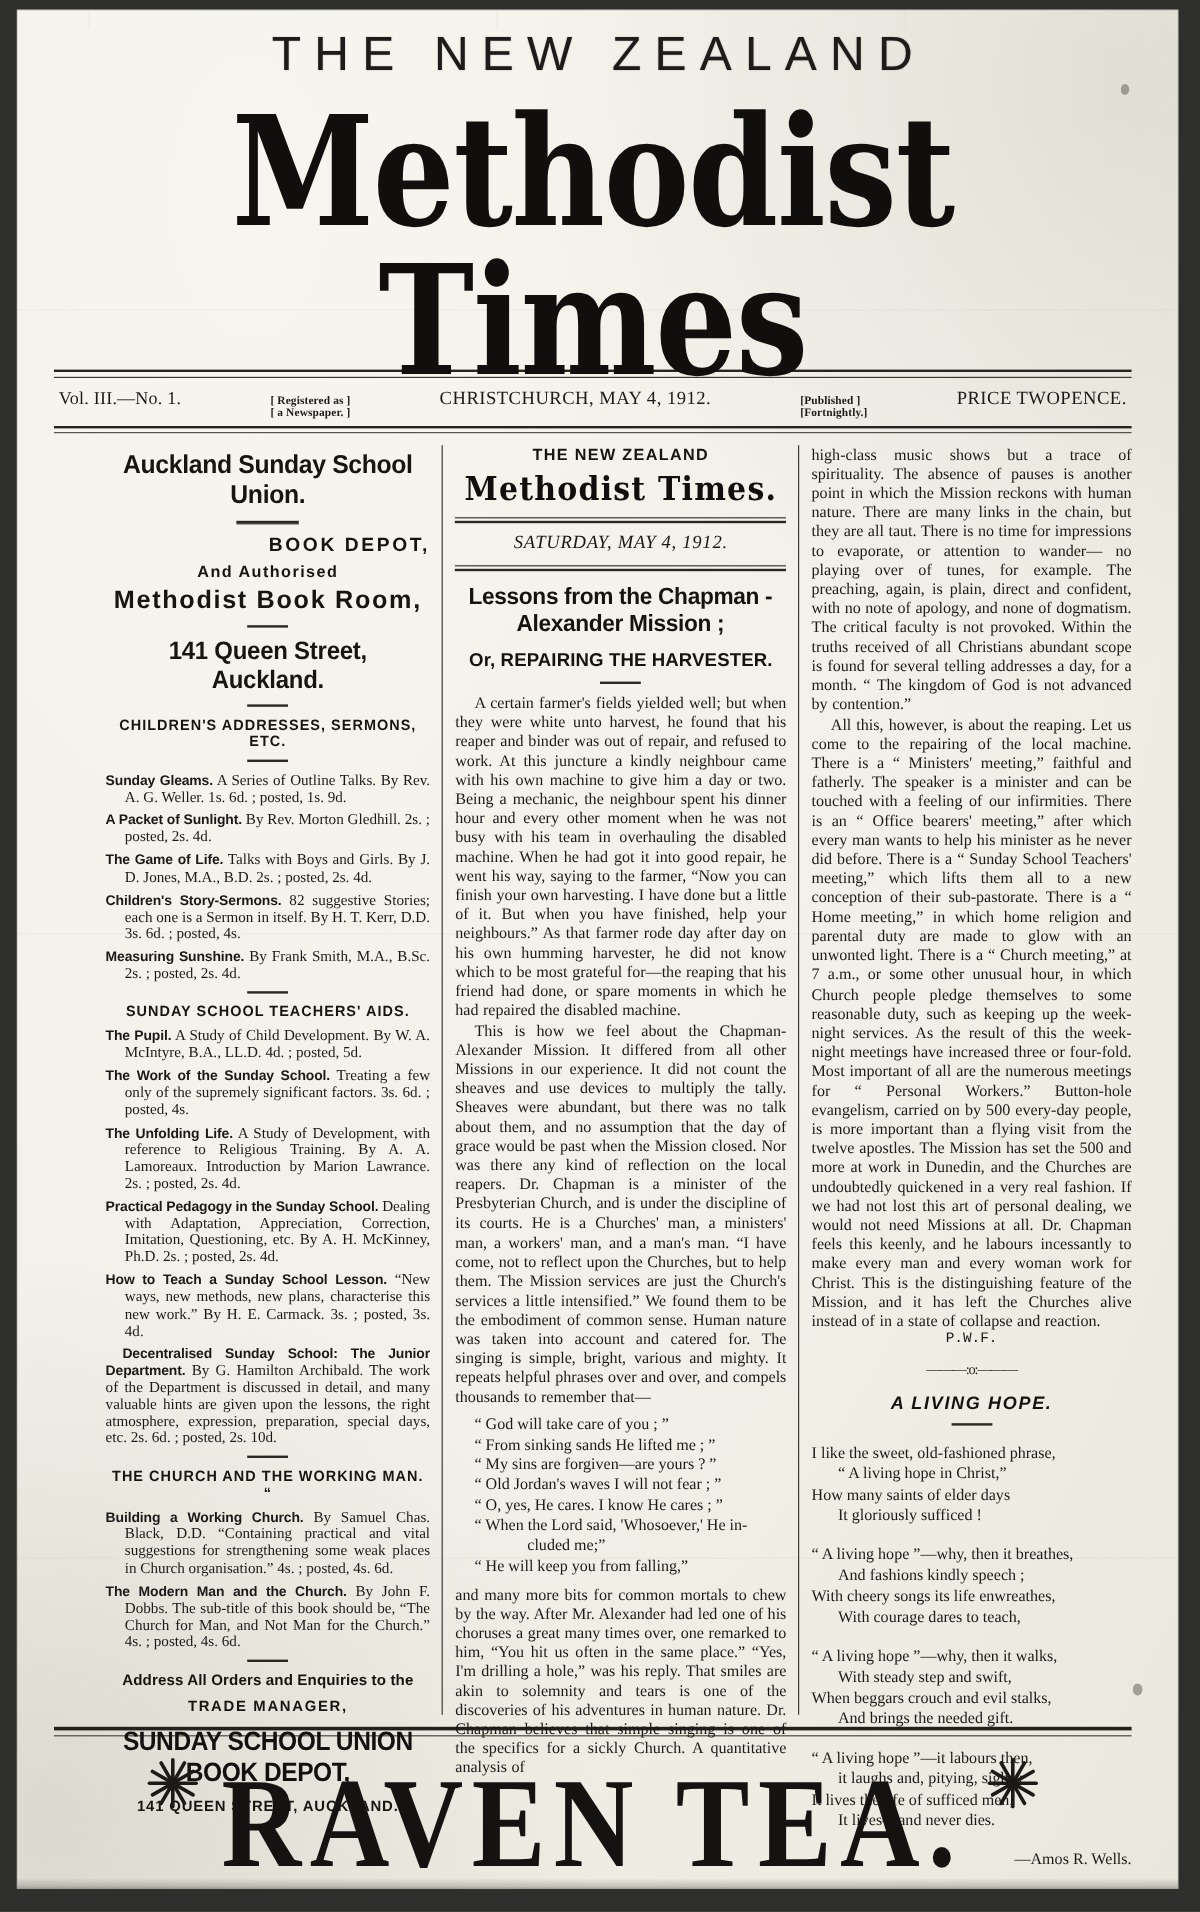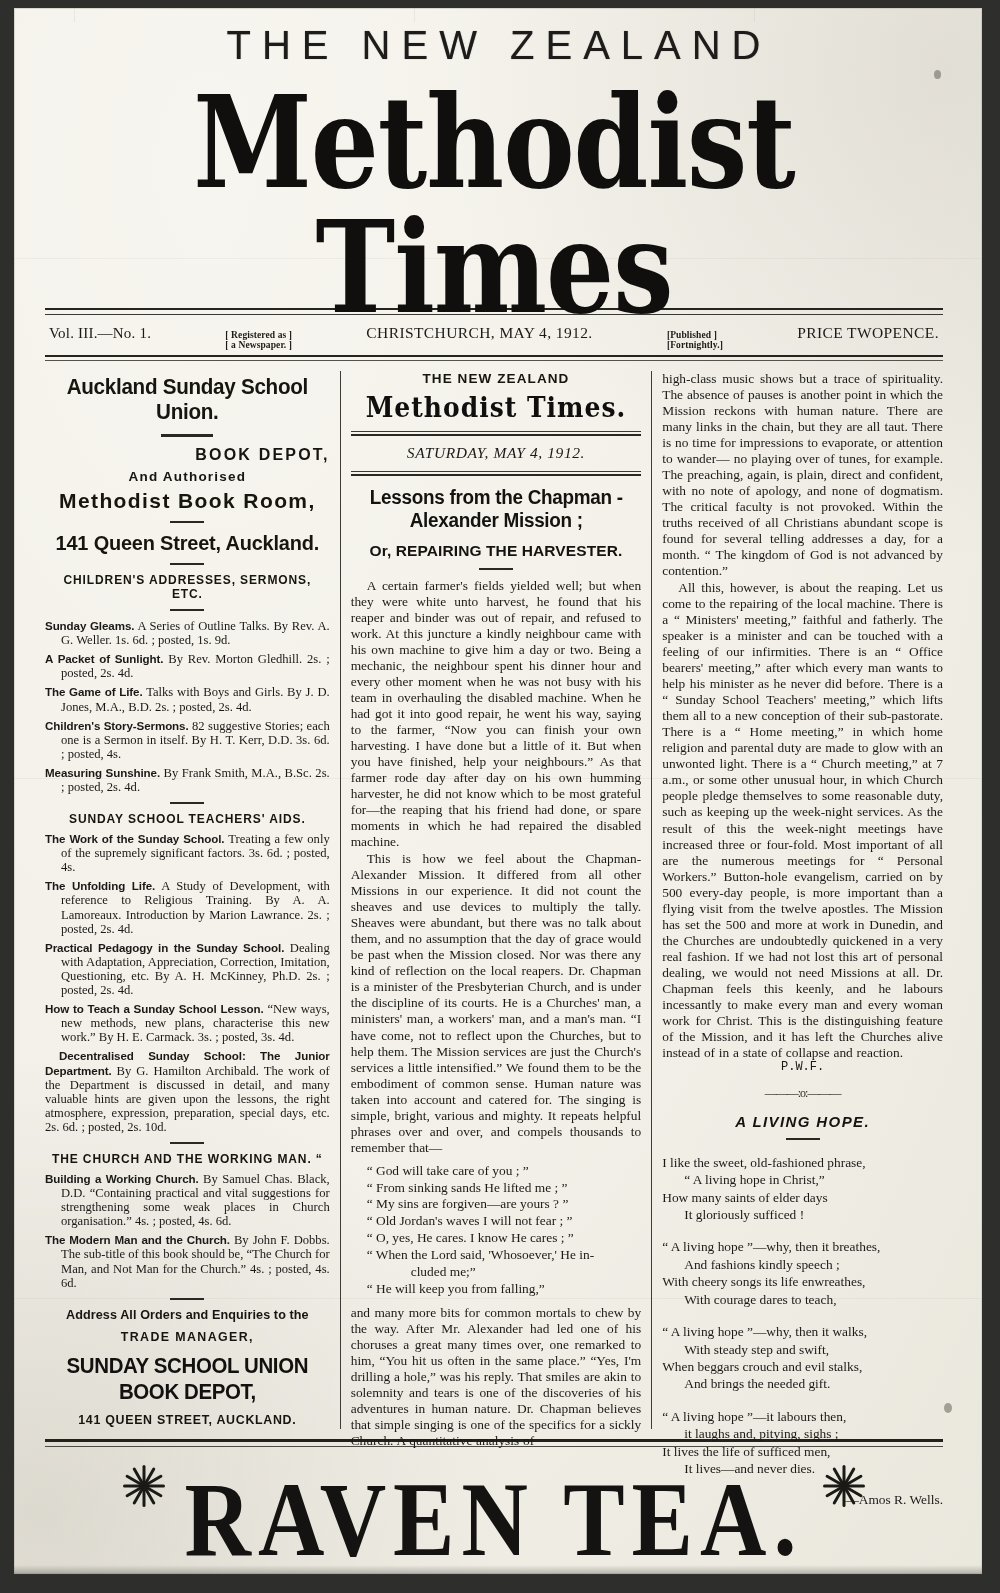--- a/index.html
+++ b/index.html
@@ -119,21 +119,21 @@
     height: 3px;
     margin-bottom: 10px;
   }
 
   
   .cols {
     display: flex;
     height: 1058px;
   }
   .col { position: relative; }
-  .col-left  { width: 292px; padding-right: 10px; }
+  .col-left  { width: 292px; padding-right: 10px; margin-left: 43px; }
   .col-mid   { width: 298px; padding: 0 10px; border-left: 1px solid #3e3c36; border-right: 1px solid #3e3c36; }
   .col-right { width: 288px; padding-left: 10px; }
 
   
   .ad-head {
     font-family: "Liberation Sans", sans-serif;
     font-weight: 700;
     font-size: 21.5px;
     text-align: center;
     color: #16150f;
@@ -463,20 +463,21 @@
             <div class="book"><b>Sunday Gleams.</b> <span>A Series of Outline Talks. By Rev. A. G. Weller. 1s. 6d. ; posted, 1s. 9d.</span></div>
             <div class="book"><b>A Packet of Sunlight.</b> <span>By Rev. Morton Gledhill. 2s. ; posted, 2s. 4d.</span></div>
             <div class="book"><b>The Game of Life.</b> <span>Talks with Boys and Girls. By J. D. Jones, M.A., B.D. 2s. ; posted, 2s. 4d.</span></div>
             <div class="book"><b>Children's Story-Sermons.</b> <span>82 suggestive Stories; each one is a Sermon in itself. By H. T. Kerr, D.D. 3s. 6d. ; posted, 4s.</span></div>
             <div class="book"><b>Measuring Sunshine.</b> <span>By Frank Smith, M.A., B.Sc. 2s. ; posted, 2s. 4d.</span></div>
           </div>
 
           <div class="dash-xs"></div>
           <div class="sec-head">SUNDAY SCHOOL TEACHERS' AIDS.</div>
           <div class="booklist">
+            <div class="book"><b>The Pupil.</b> <span>A Study of Child Development. By W. A. McIntyre, B.A., LL.D. 4d. ; posted, 5d.</span></div>
             <div class="book"><b>The Work of the Sunday School.</b> <span>Treating a few only of the supremely significant factors. 3s. 6d. ; posted, 4s.</span></div>
             <div class="book"><b>The Unfolding Life.</b> <span>A Study of Development, with reference to Religious Training. By A. A. Lamoreaux. Introduction by Marion Lawrance. 2s. ; posted, 2s. 4d.</span></div>
             <div class="book"><b>Practical Pedagogy in the Sunday School.</b> <span>Dealing with Adaptation, Appreciation, Correction, Imitation, Questioning, etc. By A. H. McKinney, Ph.D. 2s. ; posted, 2s. 4d.</span></div>
             <div class="book"><b>How to Teach a Sunday School Lesson.</b> <span>“New ways, new methods, new plans, characterise this new work.” By H. E. Carmack. 3s. ; posted, 3s. 4d.</span></div>
             <div class="book indented"><b>Decentralised Sunday School: The Junior Department.</b> <span>By G. Hamilton Archibald. The work of the Department is discussed in detail, and many valuable hints are given upon the lessons, the right atmosphere, expression, preparation, special days, etc. 2s. 6d. ; posted, 2s. 10d.</span></div>
           </div>
 
           <div class="dash-xs"></div>
           <div class="sec-head">THE CHURCH AND THE WORKING MAN. “</div>
           <div class="booklist">

